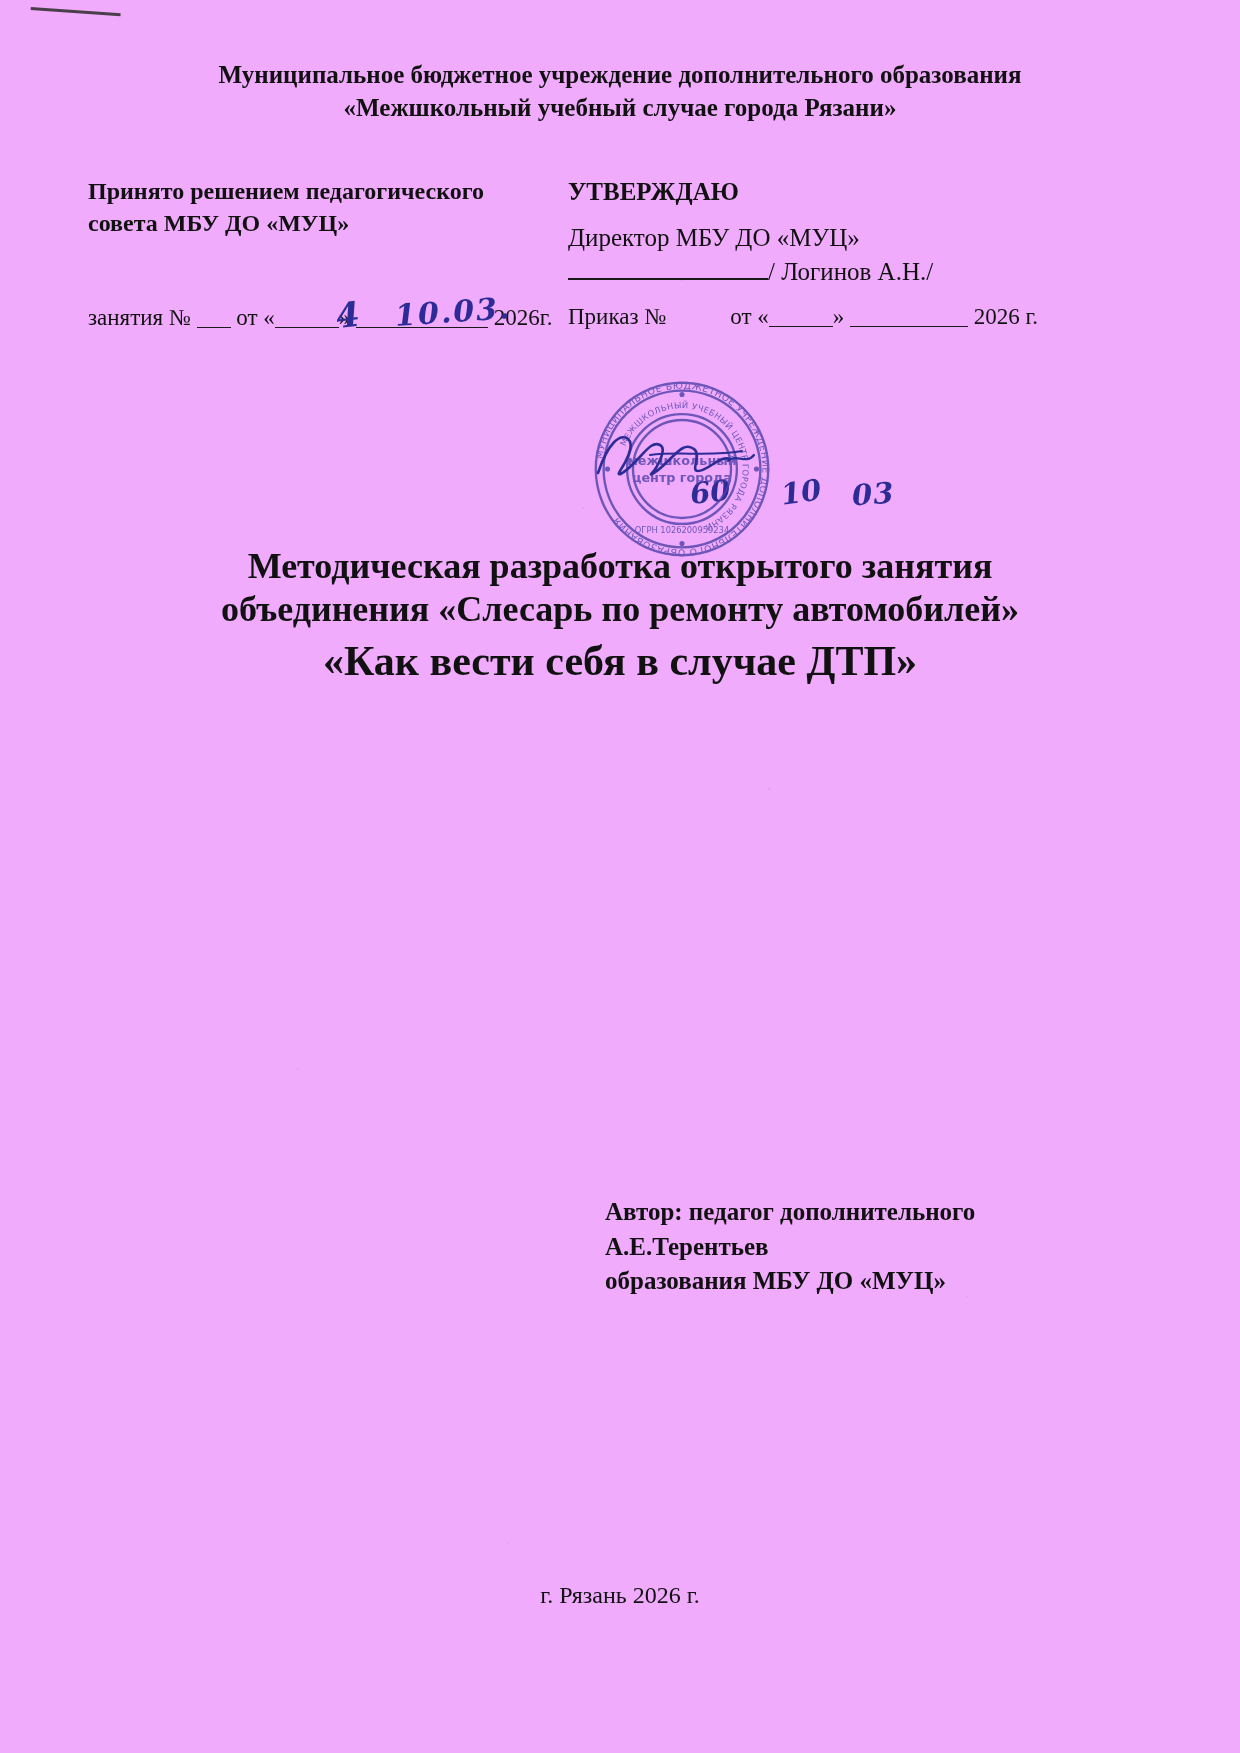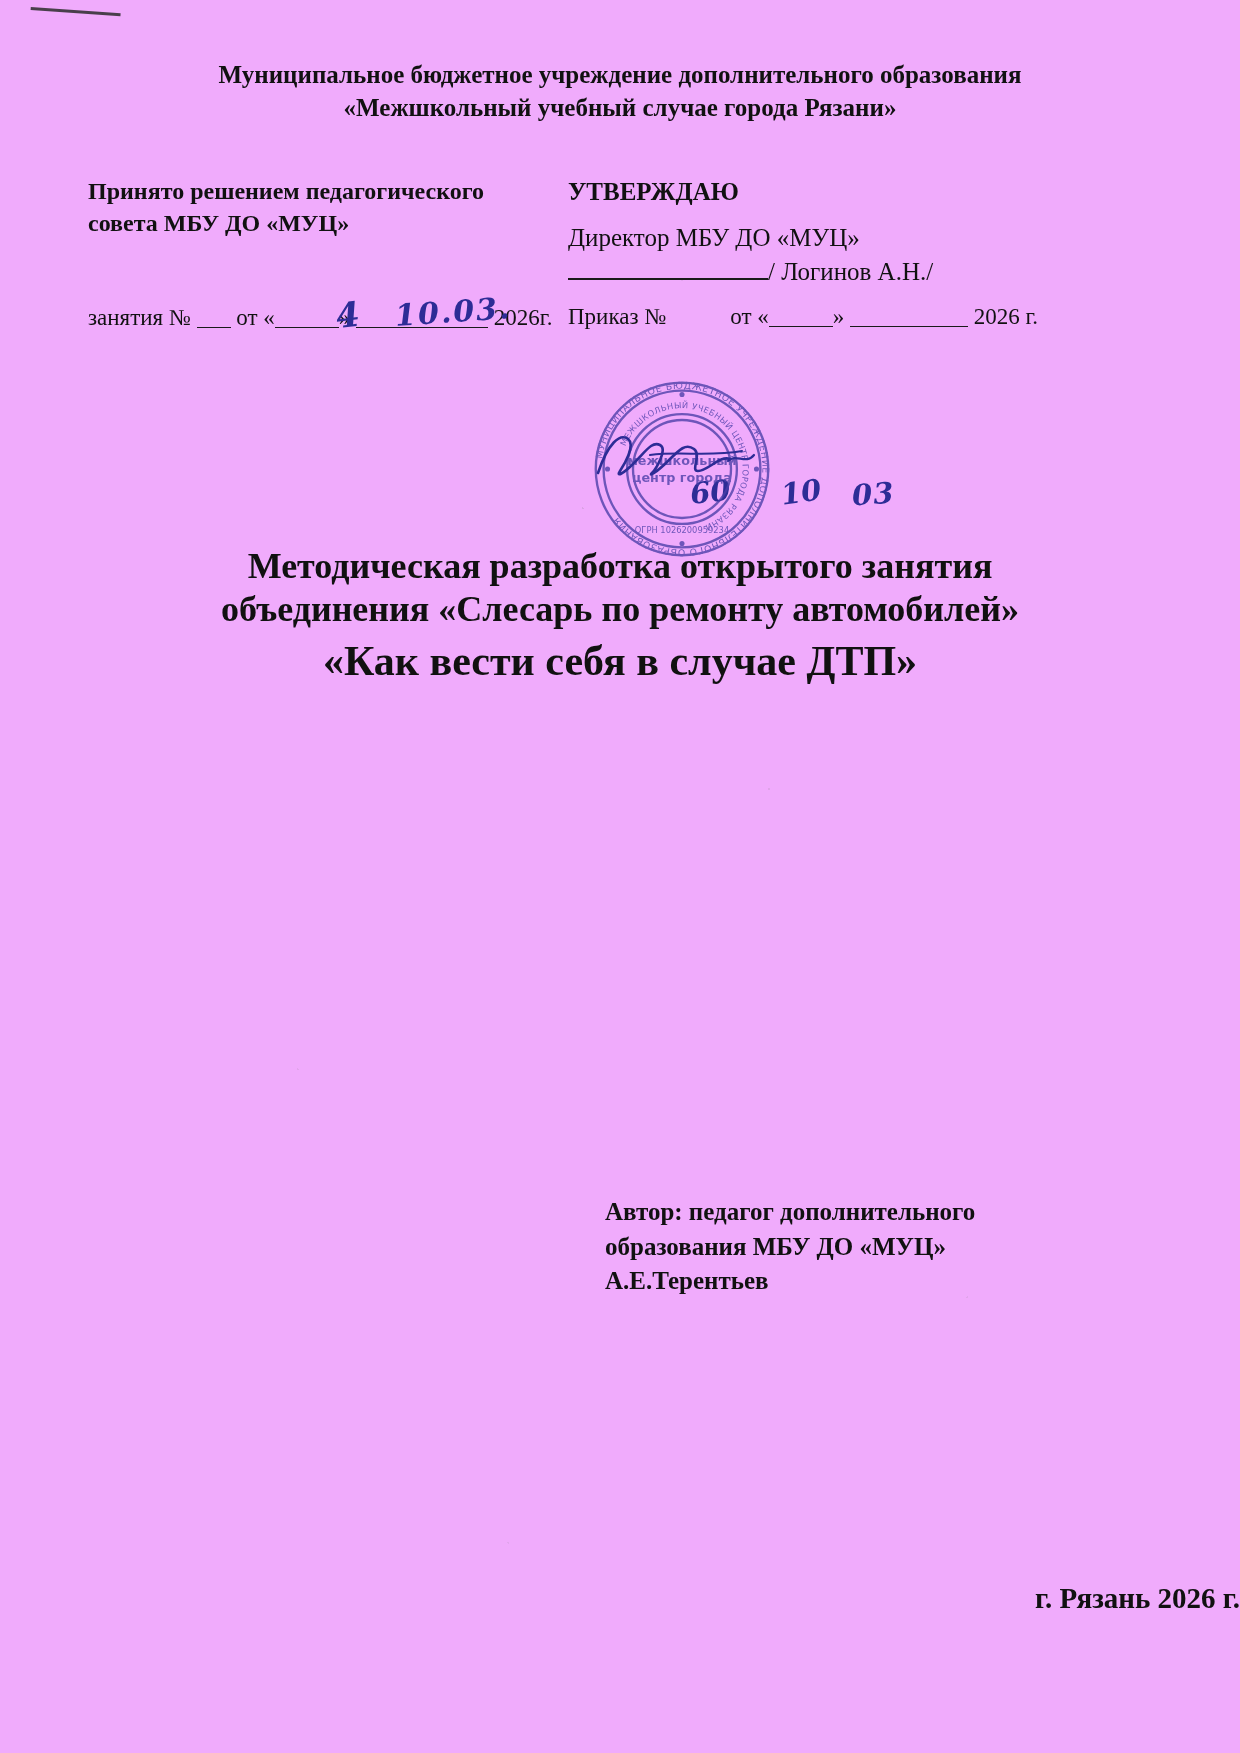--- a/index.html
+++ b/index.html
@@ -235,23 +235,23 @@
     line-height: 1.38;
   }
   .author-block div { white-space: nowrap; }
 
   
   .footer {
     position: absolute;
     left: 0;
     top: 1582px;
     width: 1240px;
-    text-align: right;
-    font-weight: bold;
-    font-size: 29px;
+    text-align: center;
+    font-weight: normal;
+    font-size: 24px;
   }
 </style>
 </head>
 <body>
 
 <div class="page">
 
   <div class="scan-edge-top"></div>
 
   <div class="org-header">
@@ -336,20 +336,20 @@
   </div>
 
   <div class="title-block">
     <div class="title-line-1">Методическая разработка открытого занятия</div>
     <div class="title-line-2">объединения «Слесарь по ремонту автомобилей»</div>
     <div class="title-line-3">«Как вести себя в случае ДТП»</div>
   </div>
 
   <div class="author-block">
     <div>Автор: педагог дополнительного</div>
+    <div>А.Е.Терентьев</div>
     <div>образования МБУ ДО «МУЦ»</div>
-    <div>А.Е.Терентьев</div>
   </div>
 
   <div class="footer">г. Рязань 2026 г.</div>
 
   <div class="scan-noise"></div>
 </div>
 
 </body></html>

